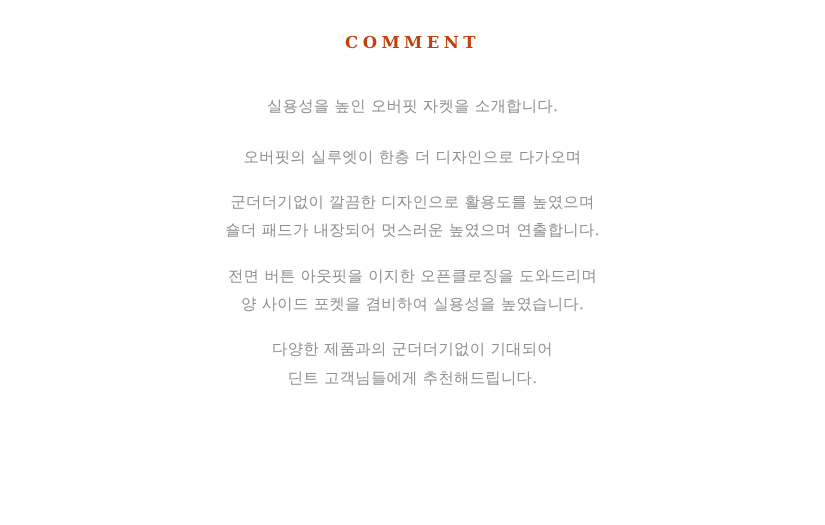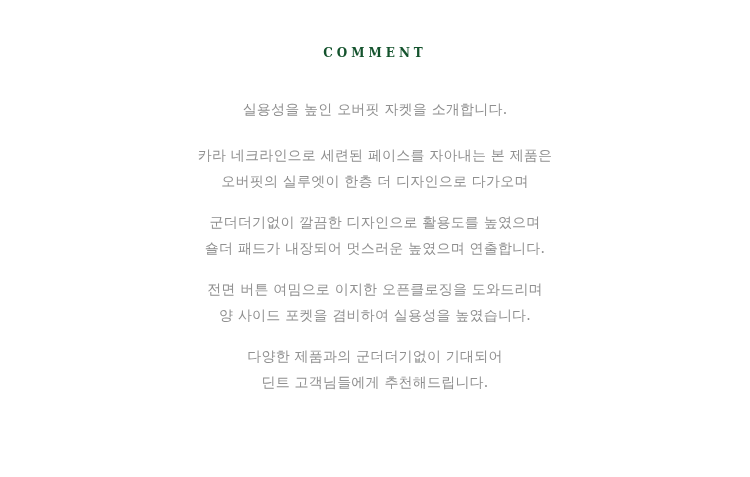--- a/index.html
+++ b/index.html
@@ -13,26 +13,26 @@
     height: 477px;
     background: #ffffff;
     overflow: hidden;
     font-family: "DejaVu Serif", "Liberation Serif", serif;
   }
   .comment-section {
     padding-top: 30px;
     text-align: center;
   }
   .section-title {
-    margin: 16px 0 36px 0;
+    margin: 0 0 36px 0;
     font-family: "DejaVu Serif", "Liberation Serif", serif;
-    font-size: 12px;
+    font-size: 15px;
     font-weight: 600;
     letter-spacing: 4px;
-    color: #14532d;
+    color: #c2410c;
   }
   .paragraph {
     margin: 0 0 15px 0;
     font-size: 14px;
     line-height: 26px;
     color: #8f8f8f;
     letter-spacing: 0.2px;
   }
   .paragraph.first {
     margin-bottom: 20px;
@@ -47,31 +47,30 @@
 <div class="page">
   <div class="comment-section">
 
     <h2 class="section-title">COMMENT</h2>
 
     <p class="paragraph first">
       <span class="text-line">실용성을 높인 오버핏 자켓을 소개합니다.</span>
     </p>
 
     <p class="paragraph">
-      <span class="text-line">카라 네크라인으로 세련된 페이스를 자아내는 본 제품은</span>
       <span class="text-line">오버핏의 실루엣이 한층 더 디자인으로 다가오며</span>
     </p>
 
     <p class="paragraph">
       <span class="text-line">군더더기없이 깔끔한 디자인으로 활용도를 높였으며</span>
       <span class="text-line">숄더 패드가 내장되어 멋스러운 높였으며 연출합니다.</span>
     </p>
 
     <p class="paragraph">
-      <span class="text-line">전면 버튼 여밈으로 이지한 오픈클로징을 도와드리며</span>
+      <span class="text-line">전면 버튼 아웃핏을 이지한 오픈클로징을 도와드리며</span>
       <span class="text-line">양 사이드 포켓을 겸비하여 실용성을 높였습니다.</span>
     </p>
 
     <p class="paragraph">
       <span class="text-line">다양한 제품과의 군더더기없이 기대되어</span>
       <span class="text-line">딘트 고객님들에게 추천해드립니다.</span>
     </p>
 
   </div>
 </div>

